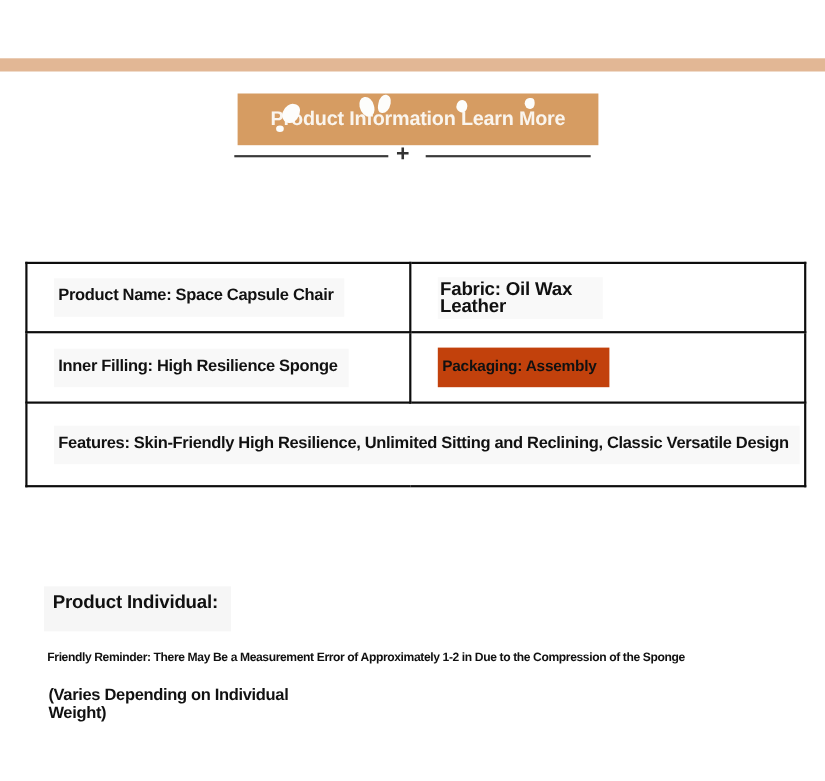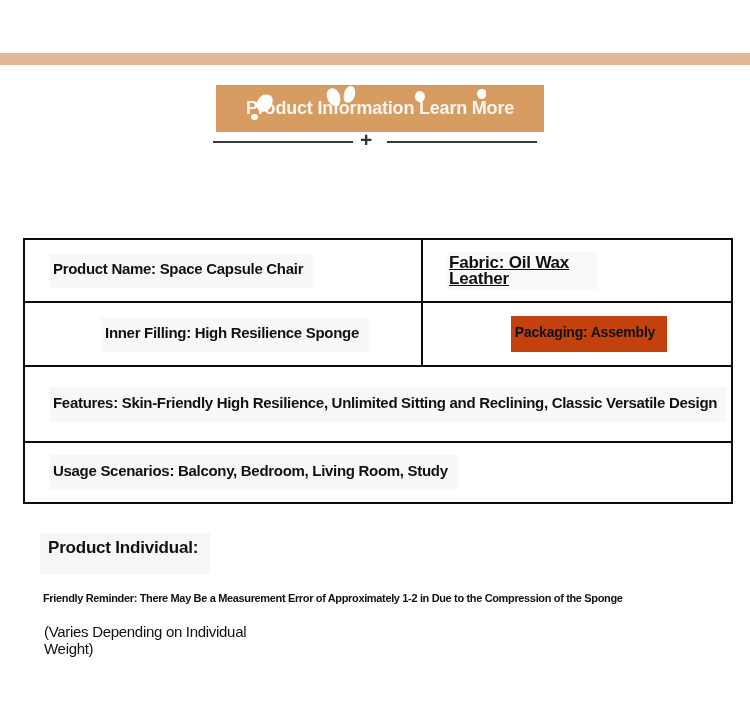--- a/index.html
+++ b/index.html
@@ -49,54 +49,54 @@
   table.spec {
     position:absolute; left:23px; top:238px; width:710px;
     border-collapse:collapse; table-layout:fixed;
   }
   table.spec td {
     border:2px solid #0d0d0d;
     vertical-align:middle;
     font-weight:bold;
     padding-left:24px;
   }
-  td.col-left  { width:398px; }
+  td.col-left  { width:349px; }
   td.col-right { padding-left:22px; }
   tr.r1 td { height:63px; }
-  tr.r2 td { height:64px;text-align:center; }
+  tr.r2 td { height:64px; }
   tr.r3 td { height:76px; }
   tr.r4 td { height:61px; }
 
   .cell-text {
     font-size:15px; letter-spacing:-0.3px; white-space:nowrap;
     background:#f8f8f8; padding:7px 10px 11px 4px; display:inline-block;
   }
   .fabric-text {
     font-size:17px; letter-spacing:-0.2px; line-height:16px;
     display:inline-block; max-width:150px;
-    background:#f9f9f9; padding:3px 6px 3px 2px;text-decoration:underline;
+    background:#f9f9f9; padding:3px 6px 3px 2px;
   }
   .pack-text {
     font-size:14px; letter-spacing:-0.2px; white-space:nowrap;
     background:#c2410c; padding:8px 12px 12px 4px; display:inline-block;
   }
 
   
   .dim-heading {
     position:absolute; left:40px; top:533px;
     font-size:17px; font-weight:bold; letter-spacing:-0.2px; white-space:nowrap;
     background:rgba(0,0,0,0.035); padding:5px 12px 16px 8px;
   }
   .reminder {
     position:absolute; left:43px; top:592px;
     font-size:11px; font-weight:bold; letter-spacing:-0.35px; white-space:nowrap;
   }
   .note {
     position:absolute; left:44px; top:624px; width:250px;
-    font-size:15px; font-weight:normal; letter-spacing:-0.3px; line-height:16.5px;
+    font-size:15px; font-weight:bold; letter-spacing:-0.3px; line-height:16.5px;
   }
 </style>
 </head>
 <body>
 
 <div class="top-bar"></div>
 
 <div class="banner">
   <span class="mark m1"></span>
   <span class="mark m1b"></span>
@@ -127,23 +127,18 @@
     </td>
     <td class="col-right">
       <span class="pack-text">Packaging: Assembly</span>
     </td>
   </tr>
   <tr class="r3">
     <td colspan="2">
       <span class="cell-text">Features: Skin-Friendly High Resilience, Unlimited Sitting and Reclining, Classic Versatile Design</span>
     </td>
   </tr>
-  <tr class="r4">
-    <td colspan="2">
-      <span class="cell-text">Usage Scenarios: Balcony, Bedroom, Living Room, Study</span>
-    </td>
-  </tr>
 </tbody>
   </table>
 
 <div class="dim-heading">Product Individual:</div>
 <div class="reminder">Friendly Reminder: There May Be a Measurement Error of Approximately 1-2 in Due to the Compression of the Sponge</div>
 <div class="note">(Varies Depending on Individual Weight)</div>
 
 </body></html>

